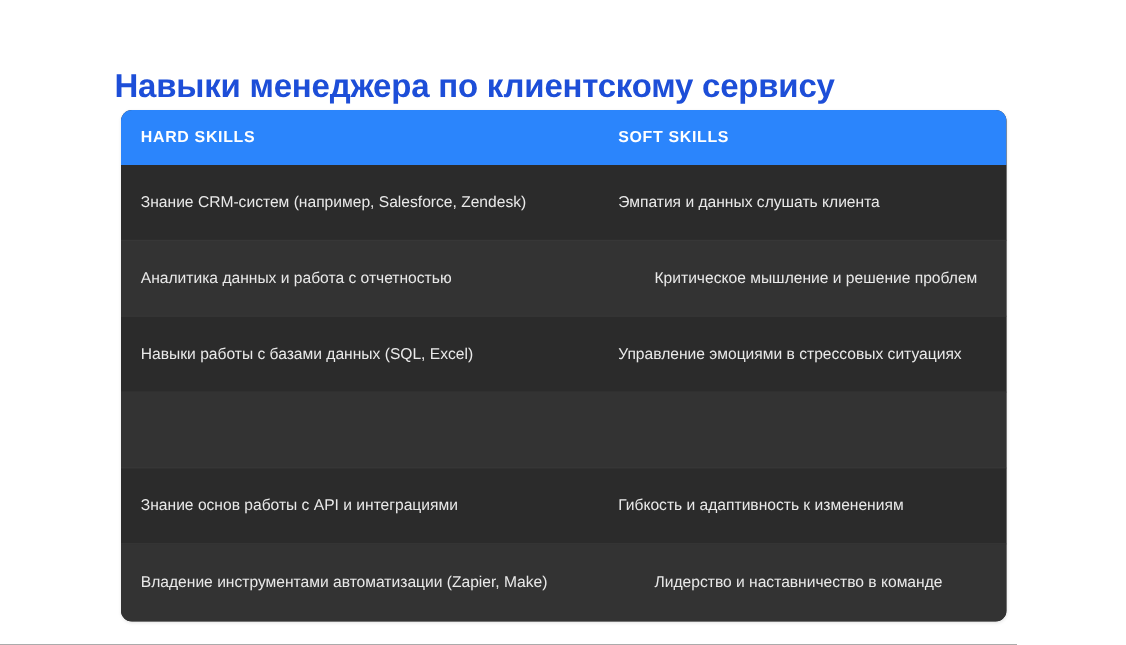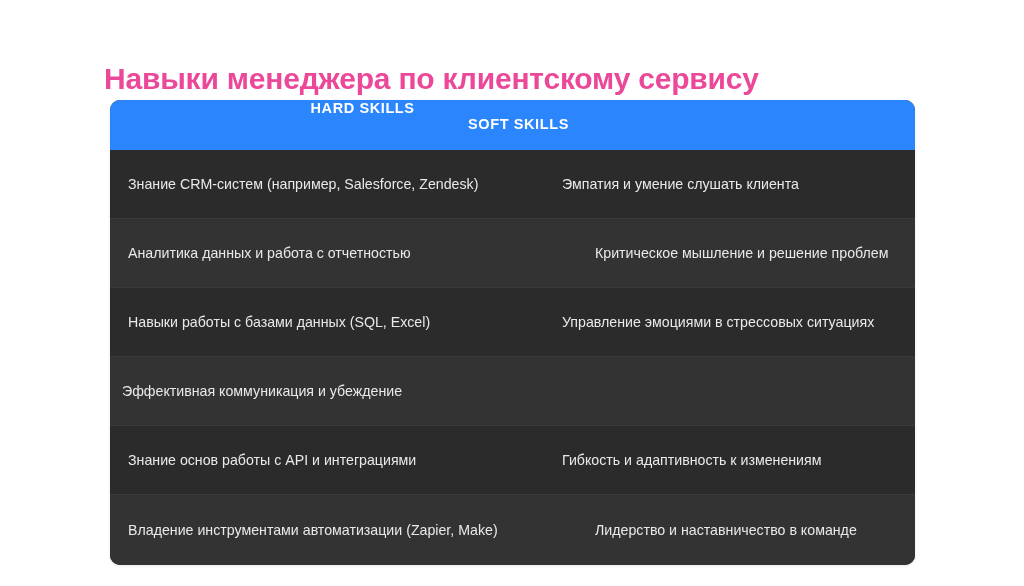--- a/index.html
+++ b/index.html
@@ -20,21 +20,21 @@
     inset: 0;
   }
 
   .page-title {
     position: absolute;
     left: 104px;
     top: 40px;
     width: 840px;
     font-size: 30px;
     font-weight: bold;
-    color: #ec4899;
+    color: #1d4ed8;
     letter-spacing: -0.2px;
     line-height: 38px;
     white-space: nowrap;
   }
 
   .skills-table {
     position: absolute;
     left: 110px;
     top: 100px;
     width: 805px;
@@ -42,21 +42,20 @@
     overflow: hidden;
     background: #2c2c2c;
     box-shadow: 0 1px 3px rgba(0,0,0,0.10);
   }
 
   .table-header {
     display: flex;
     background: #2b85fc;
     height: 50px;
     align-items: center;
-    flex-direction: column;
   }
 
   .th {
     font-size: 14.5px;
     font-weight: bold;
     color: #ffffff;
     letter-spacing: 0.6px;
   }
   .th.col-hard { width: 440px; padding-left: 18px; box-sizing: border-box; }
   .th.col-soft { flex: 1; padding-left: 12px; box-sizing: border-box; }
@@ -100,35 +99,34 @@
 
   <div class="skills-table">
 
     <div class="table-header">
       <div class="th col-hard">HARD SKILLS</div>
       <div class="th col-soft">SOFT SKILLS</div>
     </div>
 
     <div class="table-row shade-a">
       <div class="td col-hard">Знание CRM-систем (например, Salesforce, Zendesk)</div>
-      <div class="td col-soft">Эмпатия и умение слушать клиента</div>
+      <div class="td col-soft">Эмпатия и данных слушать клиента</div>
     </div>
 
     <div class="table-row shade-b">
       <div class="td col-hard">Аналитика данных и работа с отчетностью</div>
       <div class="td col-soft">Критическое мышление и решение проблем</div>
     </div>
 
     <div class="table-row shade-a">
       <div class="td col-hard">Навыки работы с базами данных (SQL, Excel)</div>
       <div class="td col-soft">Управление эмоциями в стрессовых ситуациях</div>
     </div>
 
     <div class="table-row shade-b">
-      <div class="td col-soft">Эффективная коммуникация и убеждение</div>
     </div>
 
     <div class="table-row shade-a">
       <div class="td col-hard">Знание основ работы с API и интеграциями</div>
       <div class="td col-soft">Гибкость и адаптивность к изменениям</div>
     </div>
 
     <div class="table-row shade-b">
       <div class="td col-hard">Владение инструментами автоматизации (Zapier, Make)</div>
       <div class="td col-soft">Лидерство и наставничество в команде</div>

